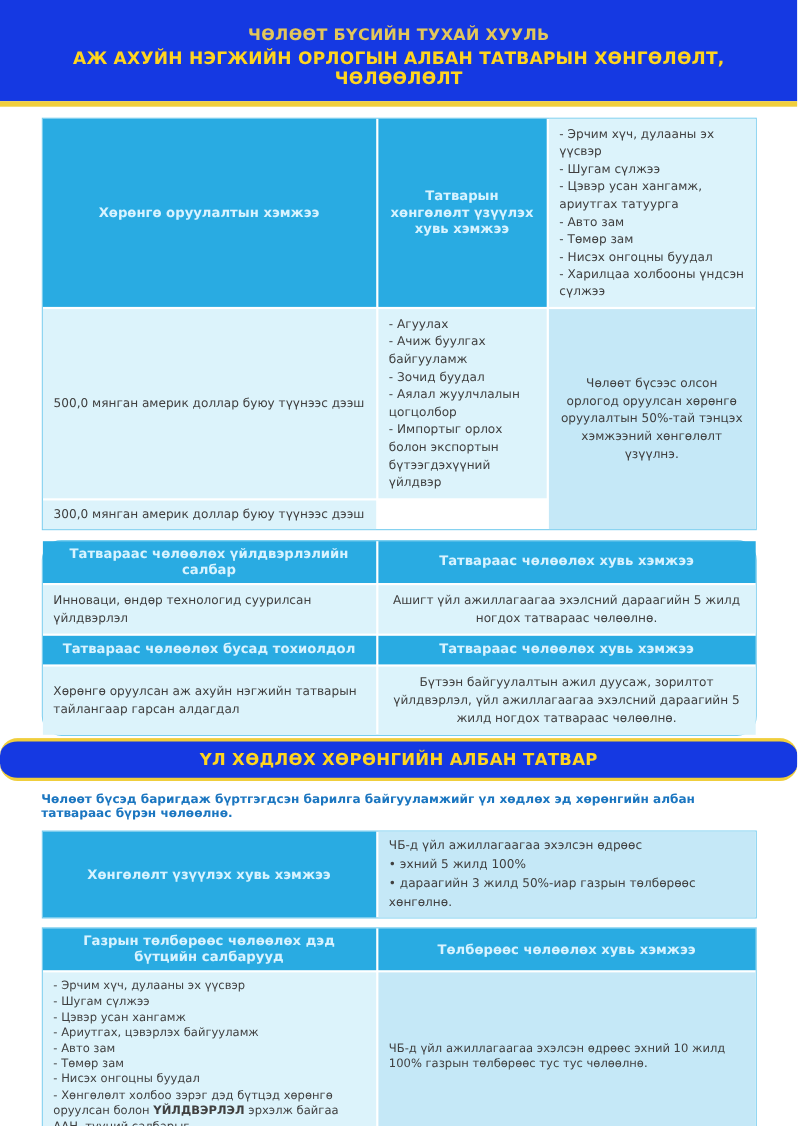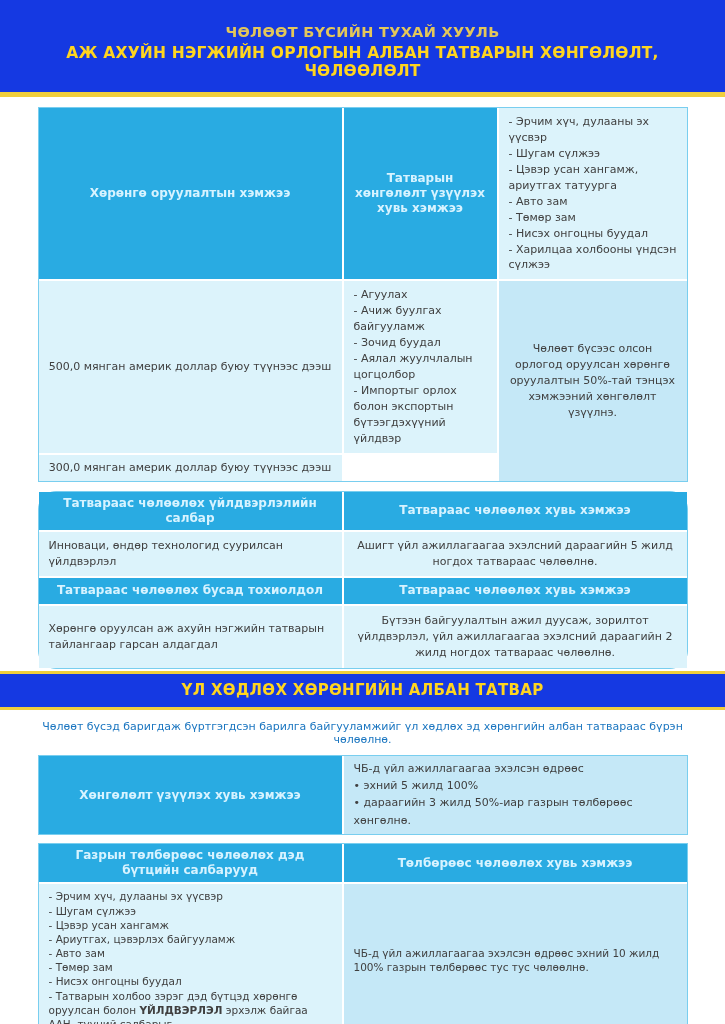--- a/index.html
+++ b/index.html
@@ -28,24 +28,24 @@
   .t1 { grid-template-columns: 303px 153px 1fr; margin-top: 10px; }
   .t1 .relief { grid-area: 2 / 3 / 4 / 4; }
   .t1 .list-cell { padding: 6px 8px 6px 10px; }
 
   .t2 { grid-template-columns: 303px 1fr; margin-top: 9px; margin-bottom: 2px; border-radius: 18px; }
   .t2 .th { min-height: 26px; }
   .t2 .b1 { min-height: 44px; }
   .t2 .b2 { min-height: 62px; }
 
   .banner-mid { background: #1539E2; border-top: 3px solid #F0CE3C; border-bottom: 3px solid #F0CE3C;
-                text-align: center; padding: 7px 0 8px; }
+                text-align: center; padding: 7px 0 8px; border-radius: 16px; }
   .banner-mid .txt { color: #FFD51F; font-size: 15px; font-weight: bold; letter-spacing: .3px; }
 
-  .intro { color: #1B76C0; font-size: 11px; text-align: center; margin: 10px 0 9px; }
+  .intro { color: #1B76C0; font-size: 11px; text-align: left; margin: 10px 0 9px; font-weight: bold; }
 
   .t3, .t4, .t5 { grid-template-columns: 303px 1fr; margin-bottom: 8px; }
   .t3 .th, .t5 .th { min-height: 26px; }
   .t3 .body { min-height: 58px; }
   .t3 .relief-list { line-height: 1.6; }
 
   .t4 .cell { font-size: 10.5px; line-height: 1.35; }
   .t4 .body { min-height: 138px; }
   .t5 .span2 { grid-column: 1 / span 2; }
   b.inline { font-weight: bold; }
@@ -86,21 +86,21 @@
     </div>
 
     <div class="tbl t2">
       <div class="th">Татвараас чөлөөлөх үйлдвэрлэлийн салбар</div>
       <div class="th">Татвараас чөлөөлөх хувь хэмжээ</div>
       <div class="cell light vcenter b1">Инноваци, өндөр технологид суурилсан үйлдвэрлэл</div>
       <div class="cell light center b1">Ашигт үйл ажиллагаагаа эхэлсний дараагийн 5 жилд ногдох татвараас чөлөөлнө.</div>
       <div class="th">Татвараас чөлөөлөх бусад тохиолдол</div>
       <div class="th">Татвараас чөлөөлөх хувь хэмжээ</div>
       <div class="cell light vcenter b2">Хөрөнгө оруулсан аж ахуйн нэгжийн татварын тайлангаар гарсан алдагдал</div>
-      <div class="cell light center b2">Бүтээн байгуулалтын ажил дуусаж, зорилтот үйлдвэрлэл, үйл ажиллагаагаа эхэлсний дараагийн 2 жилд ногдох татвараас чөлөөлнө.</div>
+      <div class="cell light center b2">Бүтээн байгуулалтын ажил дуусаж, зорилтот үйлдвэрлэл, үйл ажиллагаагаа эхэлсний дараагийн 5 жилд ногдох татвараас чөлөөлнө.</div>
     </div>
 
   </div>
 
   <div class="banner-mid">
     <div class="txt">ҮЛ ХӨДЛӨХ ХӨРӨНГИЙН АЛБАН ТАТВАР</div>
   </div>
 
   <div class="content">
 
@@ -119,21 +119,21 @@
       <div class="th">Газрын төлбөрөөс чөлөөлөх дэд бүтцийн салбарууд</div>
       <div class="th">Төлбөрөөс чөлөөлөх хувь хэмжээ</div>
       <div class="cell light body">
         <div class="list">- Эрчим хүч, дулааны эх үүсвэр
 - Шугам сүлжээ
 - Цэвэр усан хангамж
 - Ариутгах, цэвэрлэх байгууламж
 - Авто зам
 - Төмөр зам
 - Нисэх онгоцны буудал</div>
-        <div><span>- Татварын холбоо зэрэг дэд бүтцэд хөрөнгө оруулсан болон </span><b class="inline">ҮЙЛДВЭРЛЭЛ</b><span> эрхэлж байгаа ААН, түүний салбарыг</span></div>
+        <div><span>- Хөнгөлөлт холбоо зэрэг дэд бүтцэд хөрөнгө оруулсан болон </span><b class="inline">ҮЙЛДВЭРЛЭЛ</b><span> эрхэлж байгаа ААН, түүний салбарыг</span></div>
       </div>
       <div class="cell mid vcenter body">ЧБ-д үйл ажиллагаагаа эхэлсэн өдрөөс эхний 10 жилд 100% газрын төлбөрөөс тус тус чөлөөлнө.</div>
     </div>
 
     <div class="tbl t5">
       <div class="th span2">Газрын төлбөрийн хөнгөлөлт үзүүлэх бусад тохиолдол</div>
 
     </div>
 
   </div>

